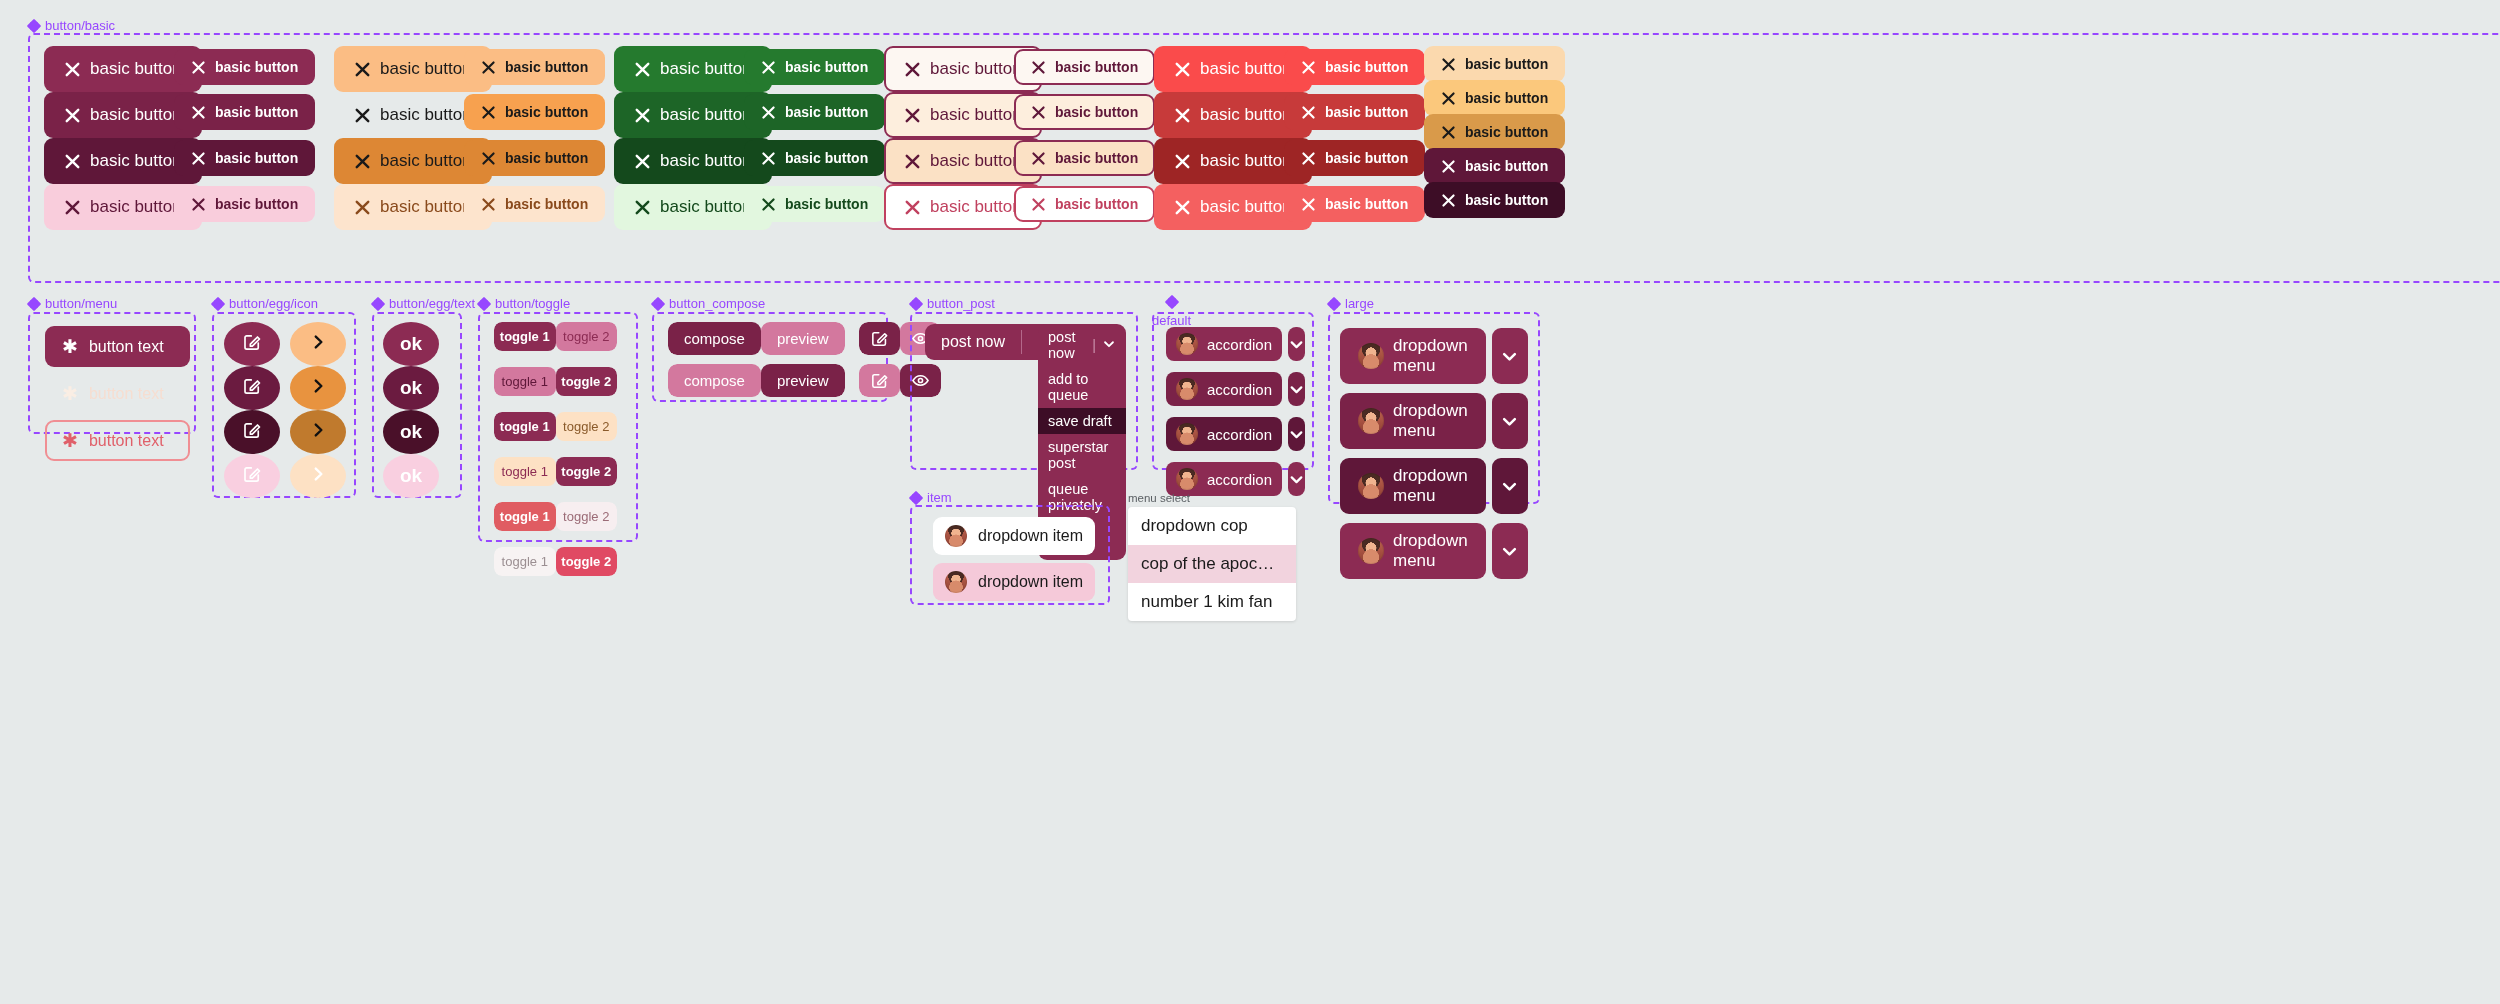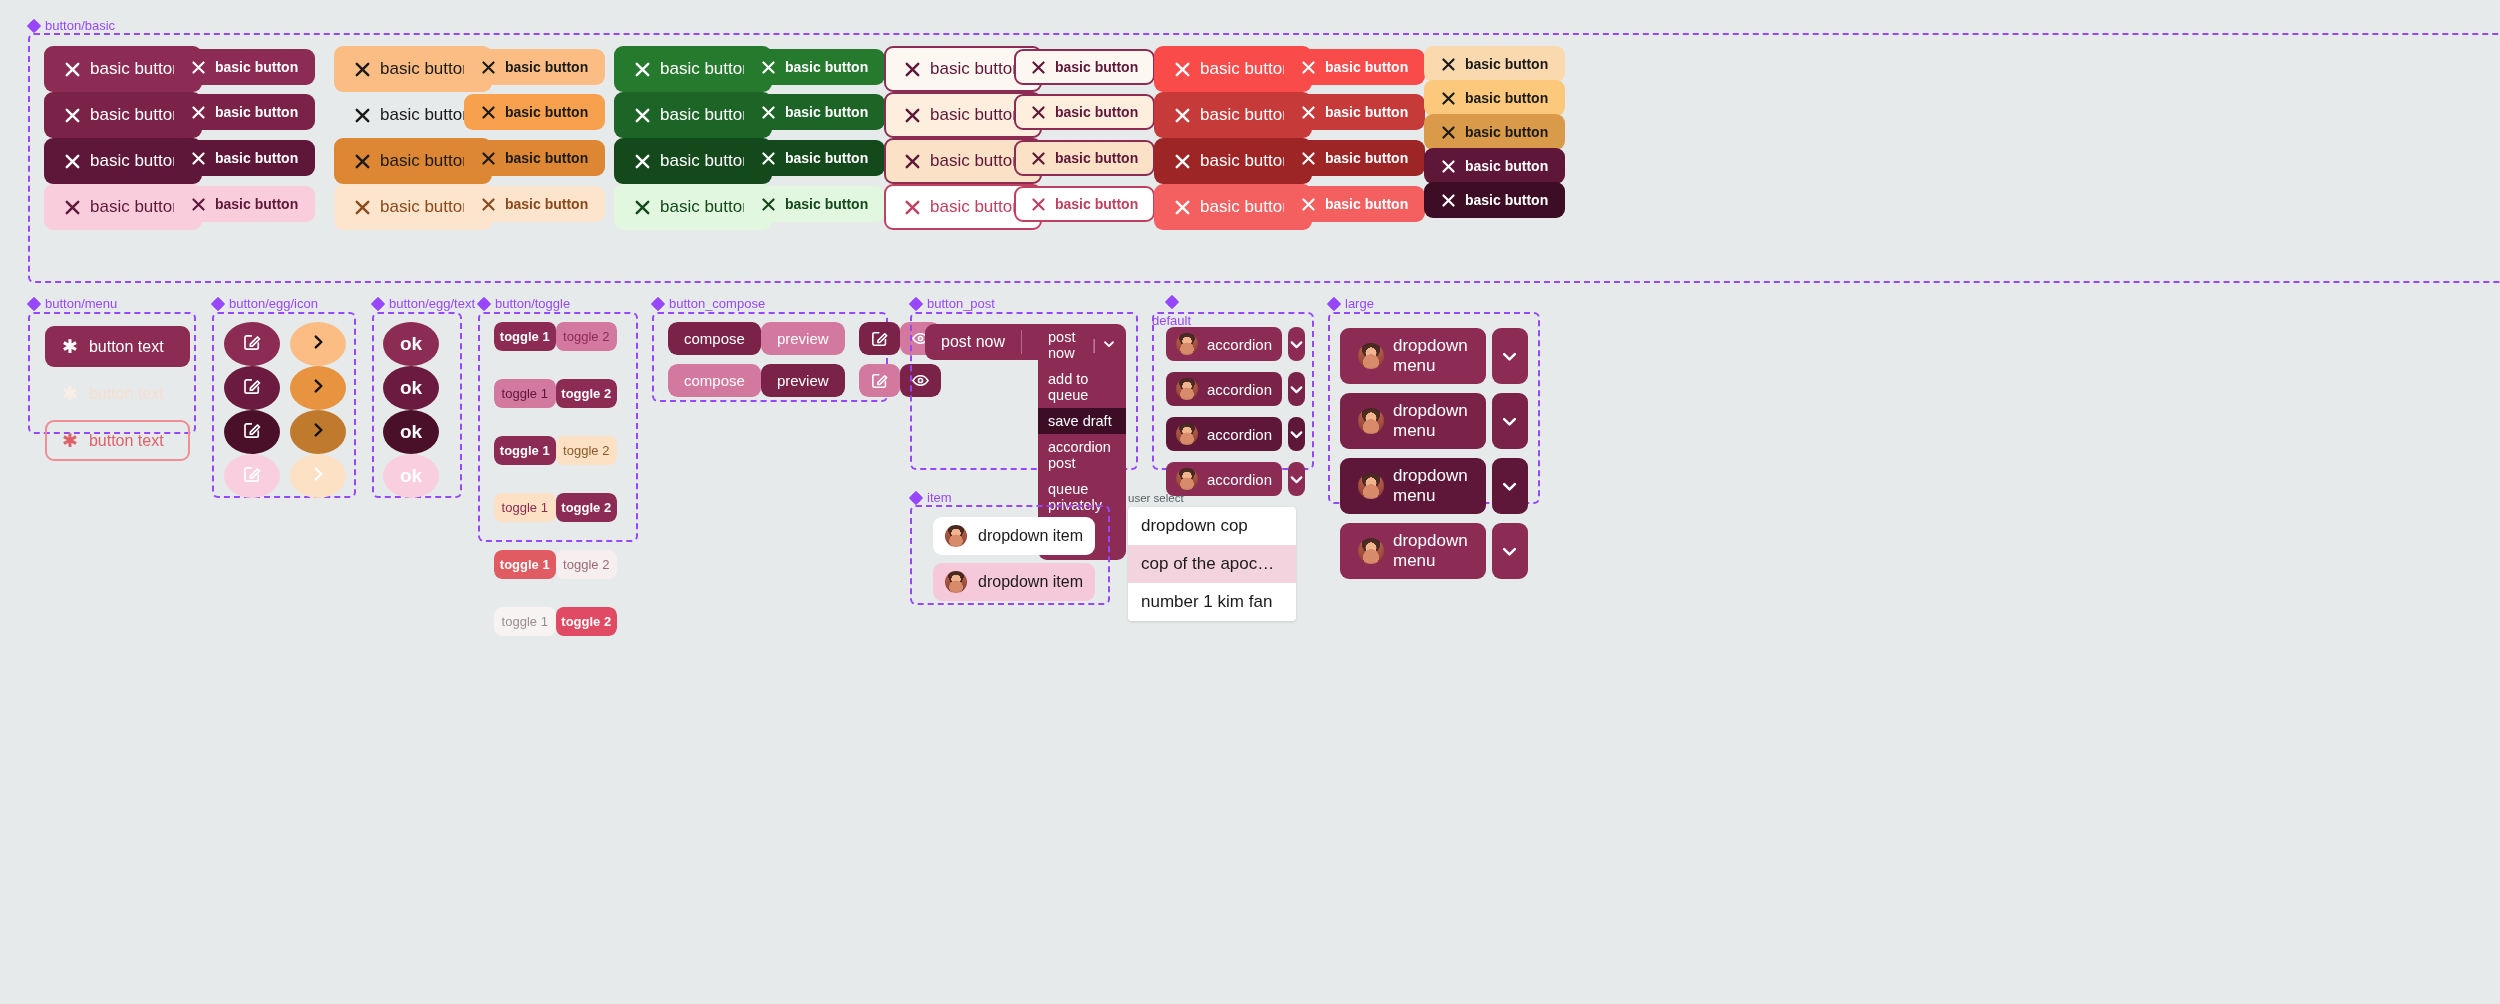--- a/index.html
+++ b/index.html
@@ -637,21 +637,21 @@
 <div class="frame-label" style="left:478px;top:296px;">
   <span class="diamond-icon">
       <i class="a"></i>
       <i class="b"></i>
       <i class="c"></i>
       <i class="d"></i>
     </span>
   <span>button/toggle</span>
 </div>
 <div class="frame" style="left:478px;top:312px;width:160px;height:230px;"></div>
-<div id="toggle-host" style="position:absolute;left:494px;top:322px;display:flex;flex-direction:column;gap:28px;">
+<div id="toggle-host" style="position:absolute;left:494px;top:322px;display:flex;flex-direction:column;gap:16px;">
     <div class="toggle">
       <div style="background:#8c2b53;color:#ffffff;font-weight:700">toggle 1</div>
       <div style="background:#d3789e;color:#8c2b53;font-weight:400">toggle 2</div>
     </div>
     <div class="toggle">
       <div style="background:#d3789e;color:#5f1739;font-weight:400">toggle 1</div>
       <div style="background:#8c2b53;color:#ffffff;font-weight:700">toggle 2</div>
     </div>
     <div class="toggle">
       <div style="background:#8c2b53;color:#ffffff;font-weight:700">toggle 1</div>
@@ -752,21 +752,21 @@
             <path d="M3.5 6 L8 10.5 L12.5 6" fill="none" stroke="#ffffff" stroke-width="2.1" stroke-linecap="round" stroke-linejoin="round"></path>
           </svg></span>
       </div>
       <div class="row">
         <span>add to queue</span>
       </div>
       <div class="row sel">
         <span>save draft</span>
       </div>
       <div class="row">
-        <span>accordion post</span>
+        <span>superstar post</span>
       </div>
       <div class="row">
         <span>queue privately</span>
       </div>
     </div>
   </div>
 
 <div class="frame-label" style="left:910px;top:490px;">
   <span class="diamond-icon">
       <i class="a"></i>
@@ -896,19 +896,19 @@
       </div>
       <div class="chev" style="background:#8c2b53">
         <svg width="19" height="19" viewBox="0 0 16 16">
           <path d="M3.5 6 L8 10.5 L12.5 6" fill="none" stroke="#ffffff" stroke-width="2.1" stroke-linecap="round" stroke-linejoin="round"></path>
         </svg>
       </div>
     </div>
   </div>
 
 <div style="position:absolute;left:1128px;top:492px;width:168px;">
-  <div class="us-label">user select</div>
+  <div class="us-label">menu select</div>
   <div class="user-select" id="user-select-host">
       <div class="opt">dropdown cop</div>
       <div class="opt hi">cop of the apocalypse s…</div>
       <div class="opt">number 1 kim fan</div>
     </div>
 </div>
 
 </body></html>

